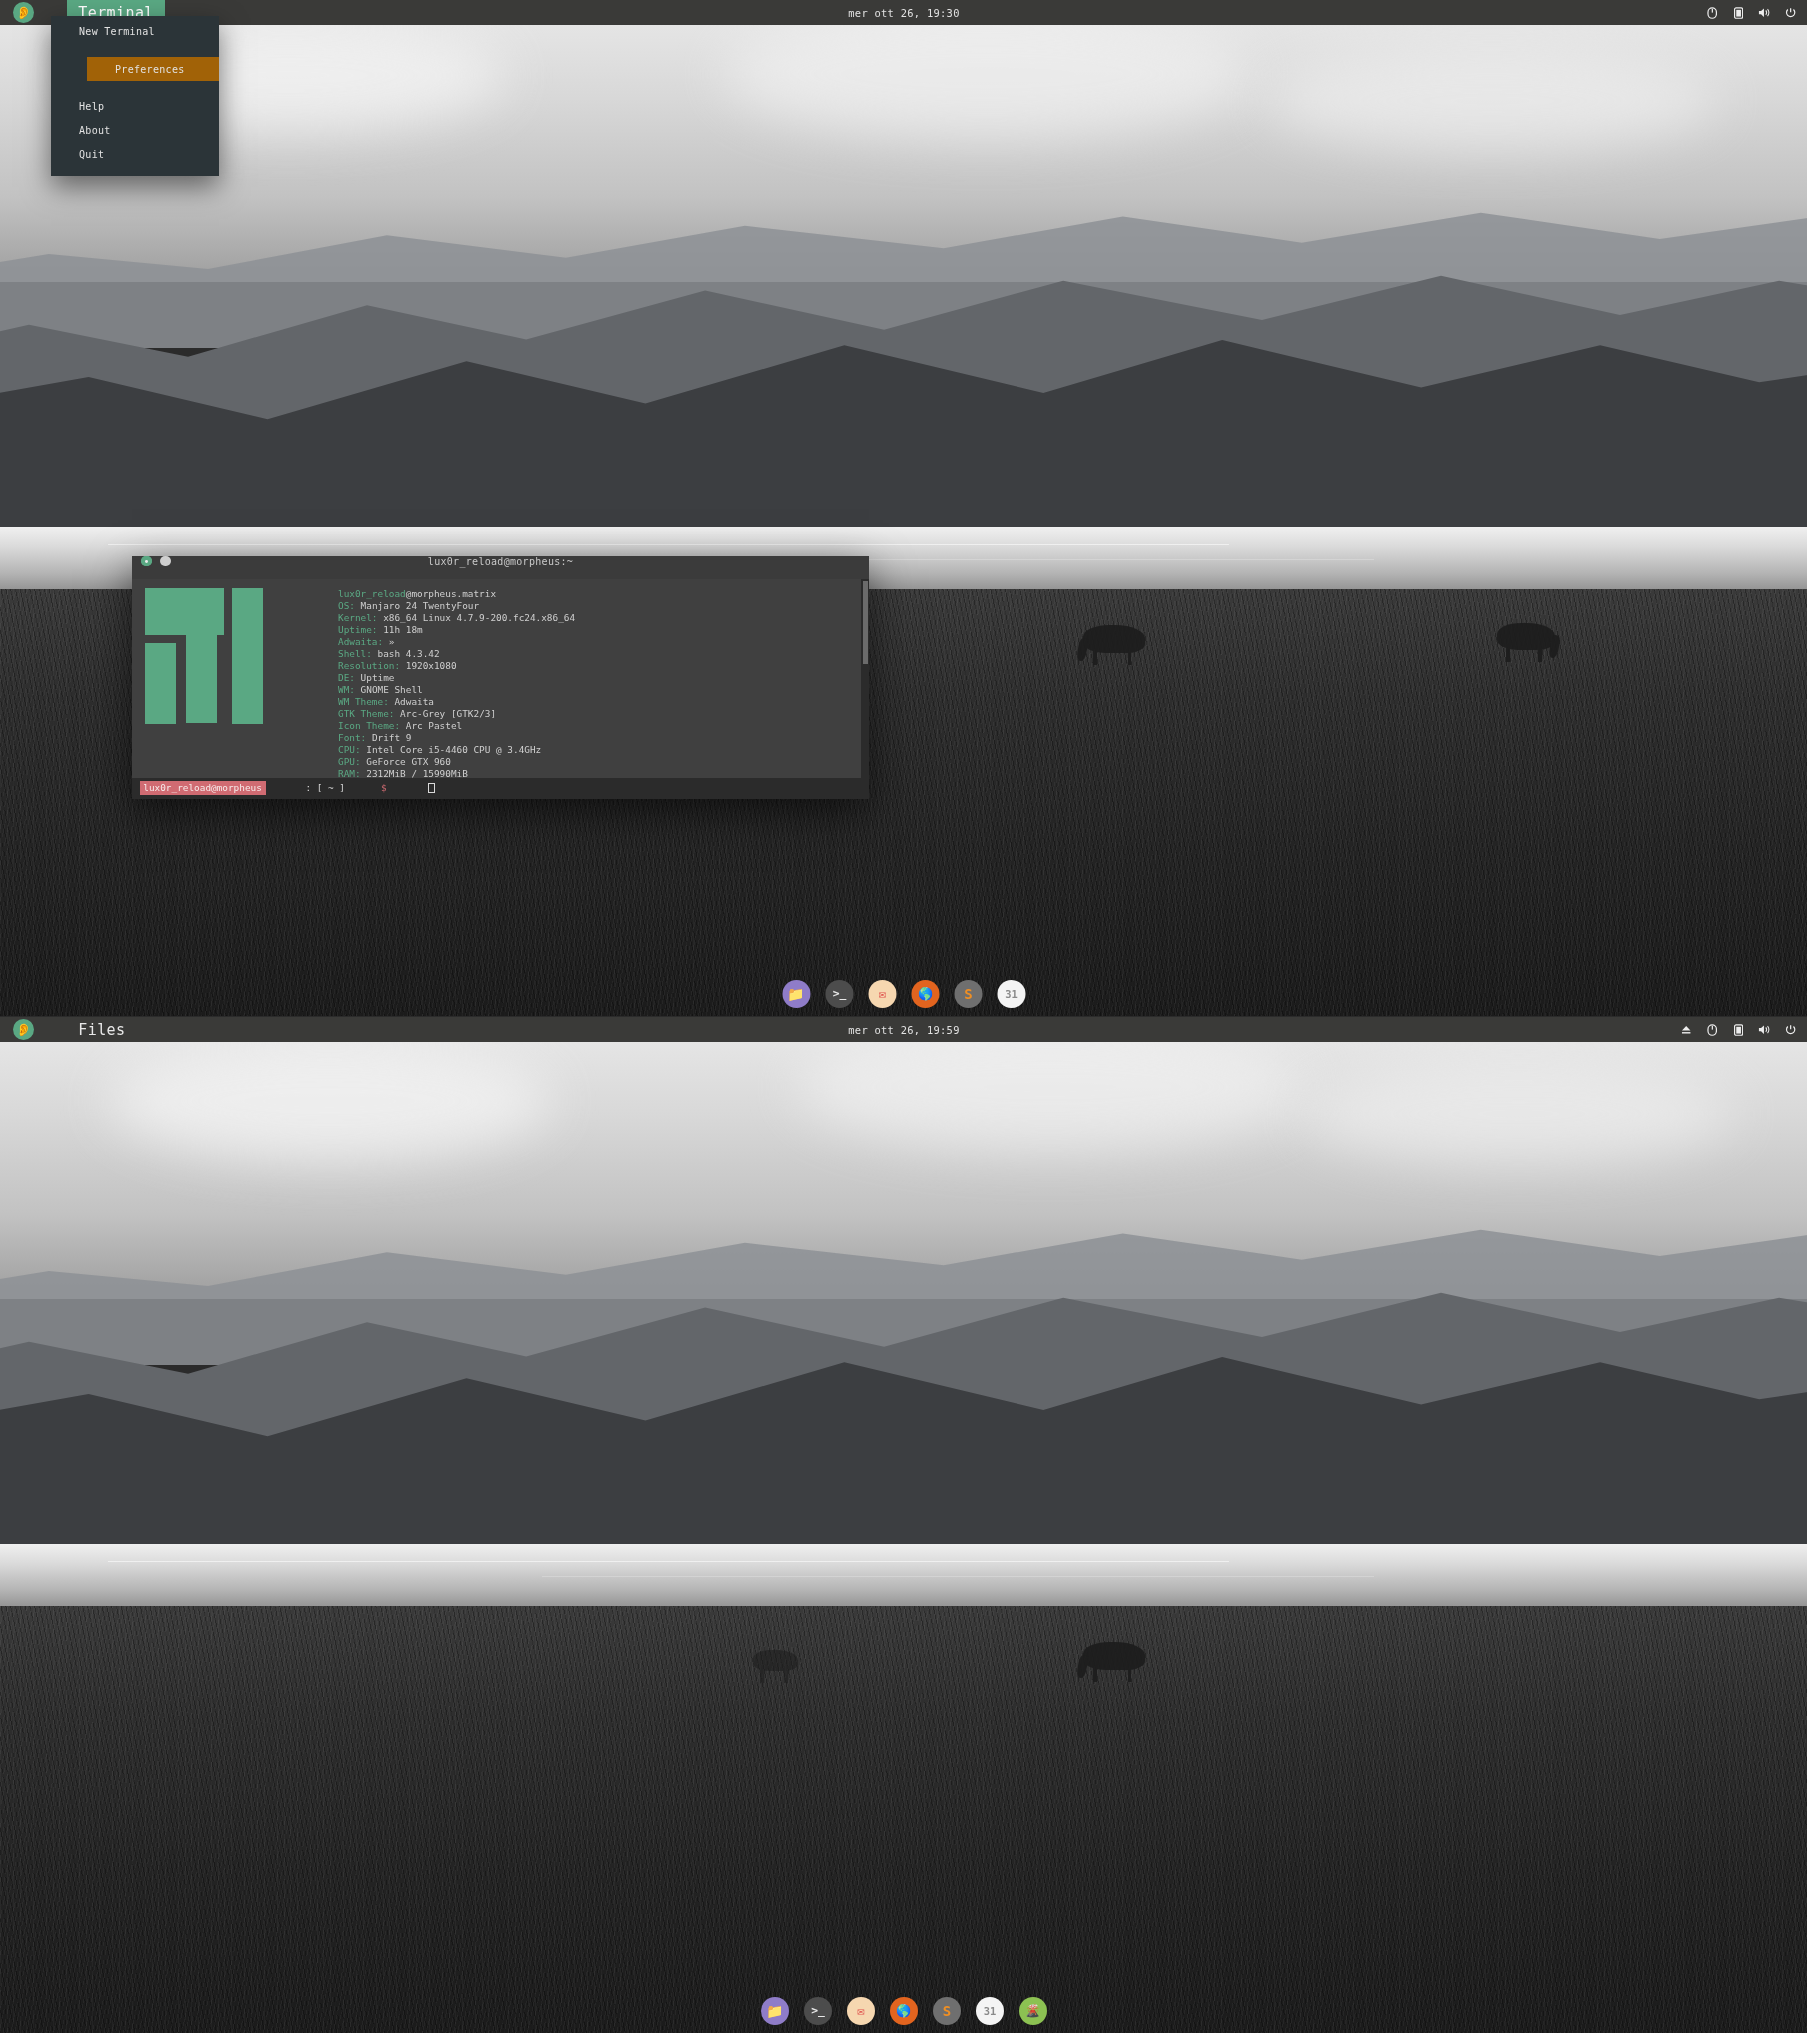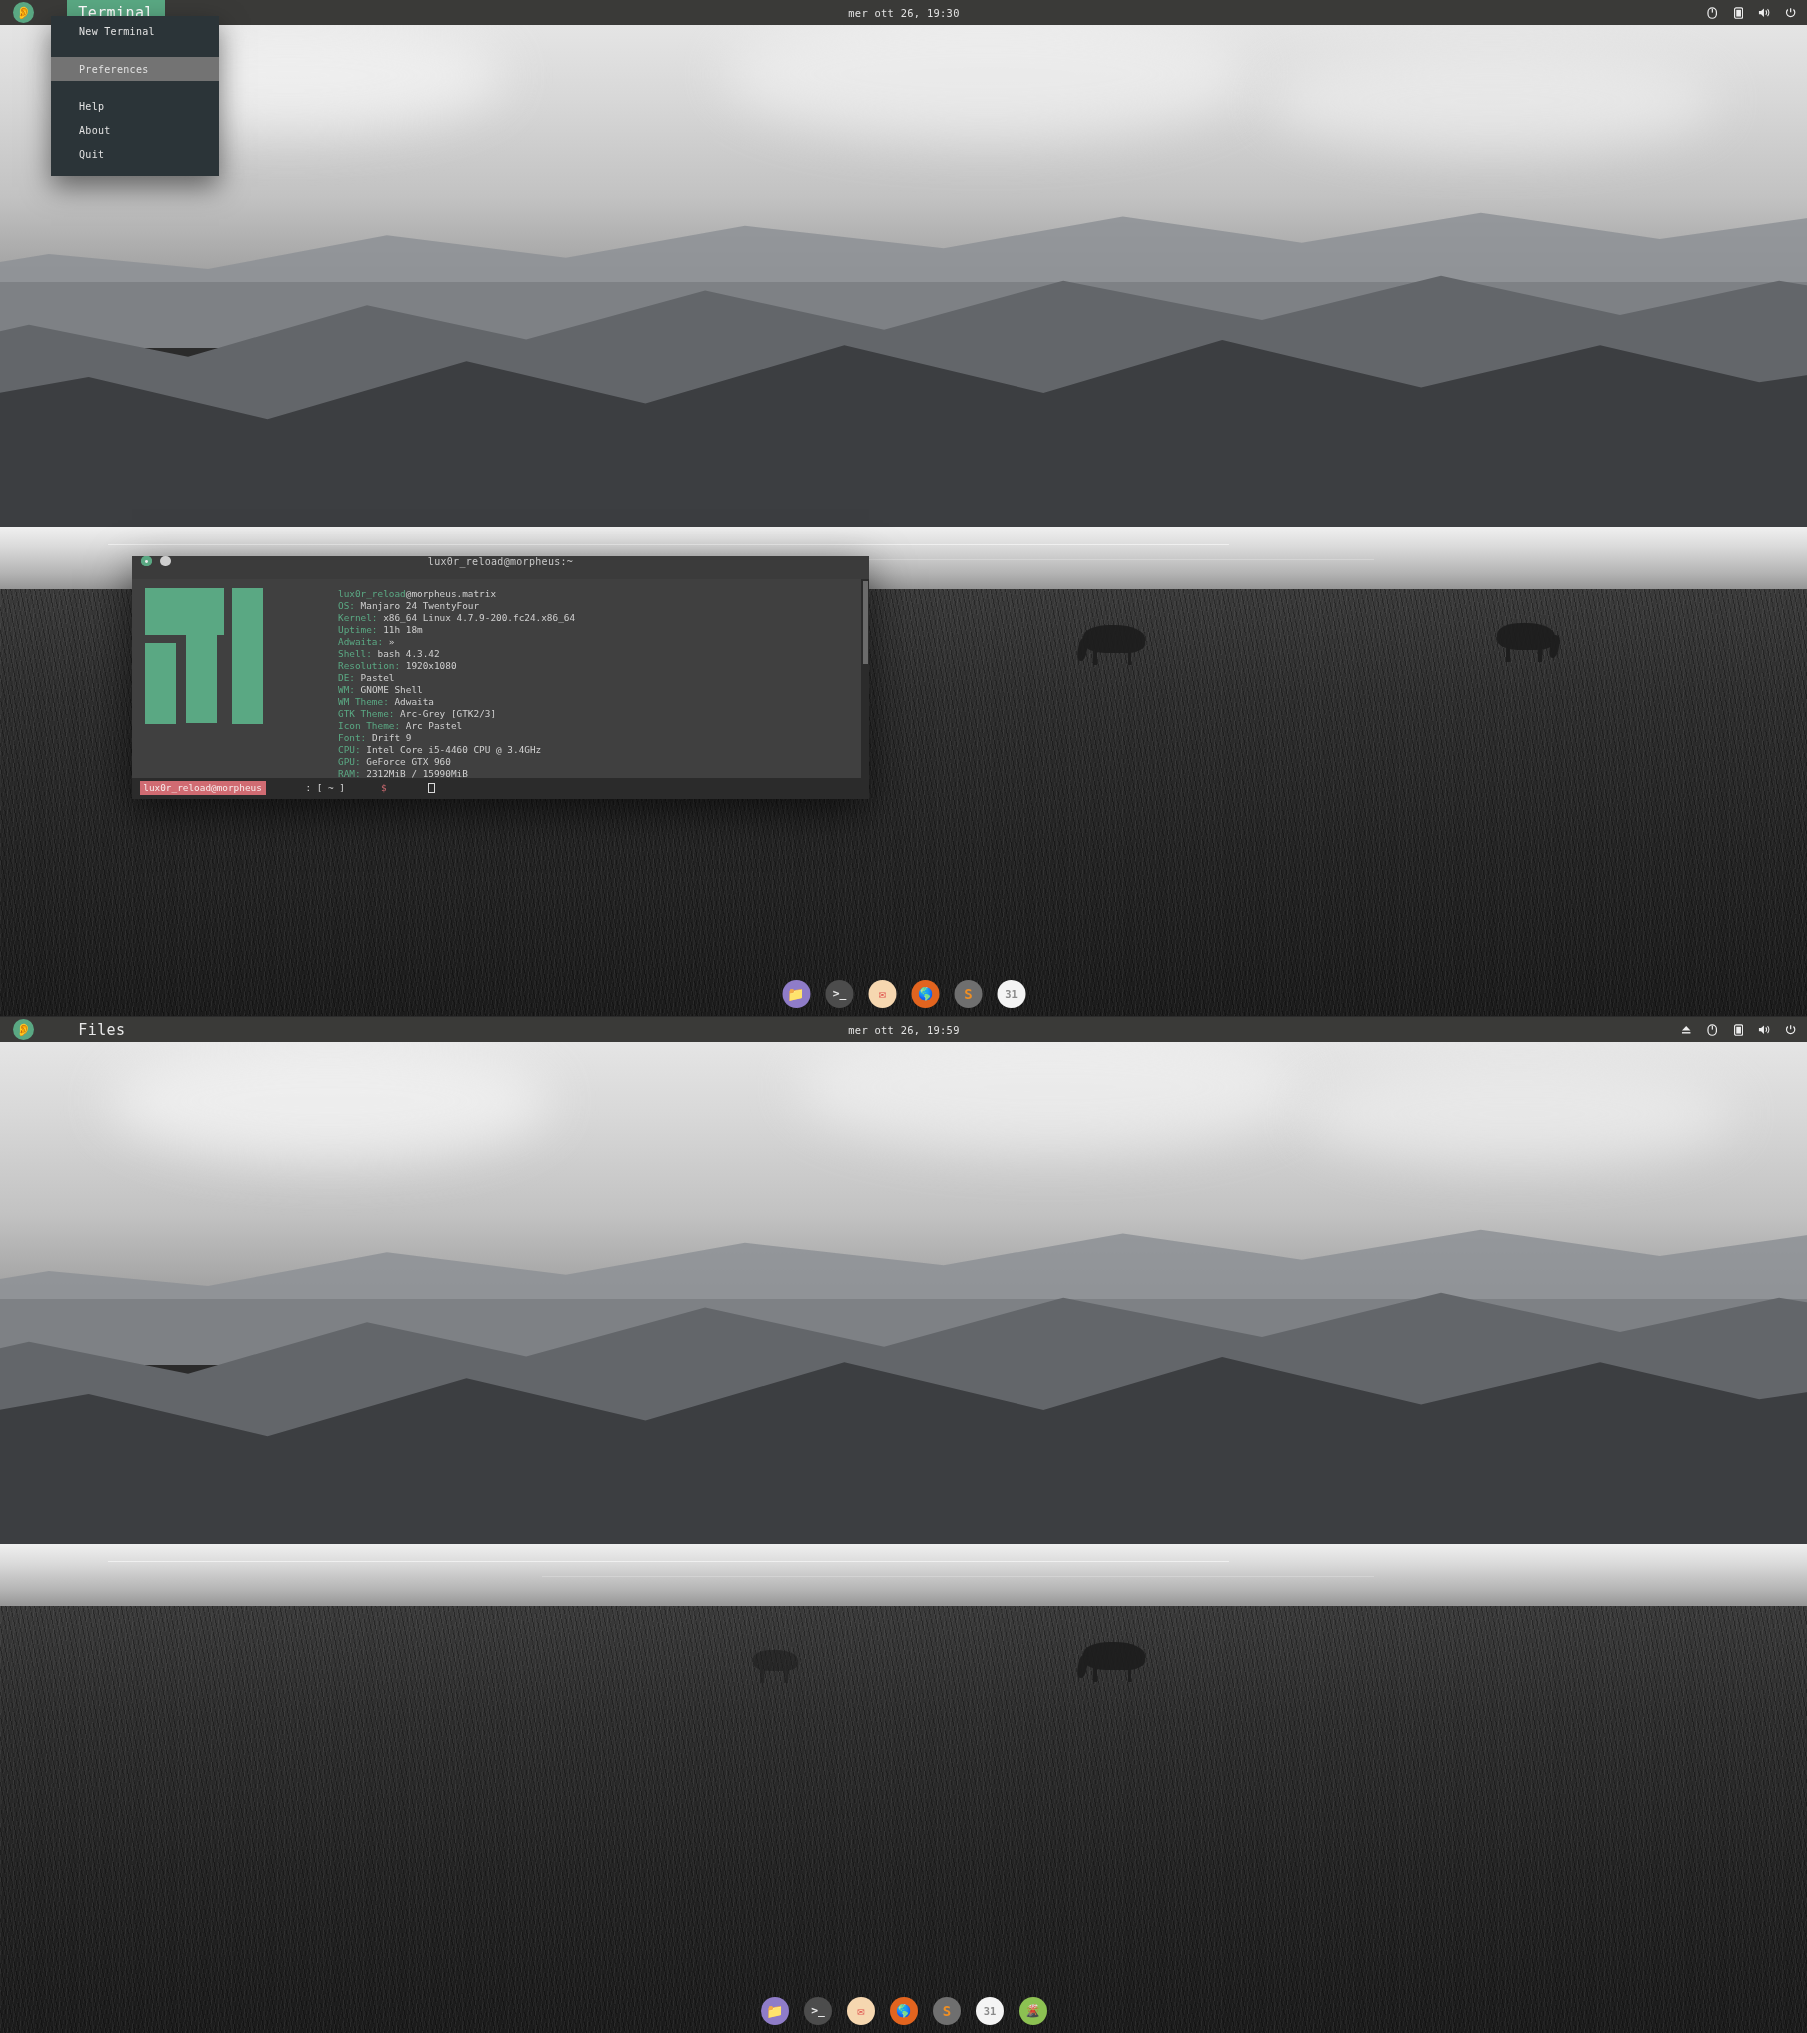--- a/index.html
+++ b/index.html
@@ -84,21 +84,21 @@
   .prompt-dollar { color:#d06b72; }
   .cursor-block { display:inline-block; width:6.6px; height:10.4px; border:0.9px solid #d9d9d9;
                   margin-left:5.6px; vertical-align:middle; }
   .scroll-track { position:absolute; right:0; top:0; width:8.5px; height:100%; background:#2b2b2b; }
   .scroll-thumb { position:absolute; right:0.9px; top:2.8px; width:5.6px; height:83px; background:#6b6b6b; }
 
   
   .appmenu { position:absolute; left:51px; top:16px; width:168px; background:#2b3438;
              z-index:70; padding:3.8px 0 9.4px; box-shadow:0 11.3px 26px rgba(0,0,0,.5); }
   .mi { padding:6.6px 0 6.6px 28px; color:#e2e2e2; font-size:10px; letter-spacing:0.3px; }
-  .mi.hl { background:#737373; }
+  .mi.hl { background:#a16207;margin-left:36px; }
   .mi-sep { height:13px; }
 
   
   .dock { position:absolute; left:50%; transform:translateX(-50%); bottom:9.4px;
           display:flex; gap:15px; z-index:40; }
   .dock-item { width:28px; height:28px; border-radius:50%; position:relative;
                display:flex; align-items:center; justify-content:center;
                font-size:14px; font-weight:bold; color:#fff; overflow:hidden; }
 </style>
 </head>
@@ -186,21 +186,21 @@
         <span class="nf-bar" style="left:41px;top:30px;width:31px;height:105px;"></span>
       </div>
       <div class="nf-info">
         <div><span class="nf-user">lux0r_reload</span><span class="nf-host">@</span><span class="nf-host">morpheus.matrix</span></div>
         <div><span class="k">OS:</span> <span class="v">Manjaro 24 TwentyFour</span></div>
         <div><span class="k">Kernel:</span> <span class="v">x86_64 Linux 4.7.9-200.fc24.x86_64</span></div>
         <div><span class="k">Uptime:</span> <span class="v">11h 18m</span></div>
         <div><span class="k">Adwaita:</span> <span class="v">»</span></div>
         <div><span class="k">Shell:</span> <span class="v">bash 4.3.42</span></div>
         <div><span class="k">Resolution:</span> <span class="v">1920x1080</span></div>
-        <div><span class="k">DE:</span> <span class="v">Pastel</span></div>
+        <div><span class="k">DE:</span> <span class="v">Uptime</span></div>
         <div><span class="k">WM:</span> <span class="v">GNOME Shell</span></div>
         <div><span class="k">WM Theme:</span> <span class="v">Adwaita</span></div>
         <div><span class="k">GTK Theme:</span> <span class="v">Arc-Grey [GTK2/3]</span></div>
         <div><span class="k">Icon Theme:</span> <span class="v">Arc Pastel</span></div>
         <div><span class="k">Font:</span> <span class="v">Drift 9</span></div>
         <div><span class="k">CPU:</span> <span class="v">Intel Core i5-4460 CPU @ 3.4GHz</span></div>
         <div><span class="k">GPU:</span> <span class="v">GeForce GTX 960</span></div>
         <div><span class="k">RAM:</span> <span class="v">2312MiB / 15990MiB</span></div>
       </div>
       <div class="scroll-track">

